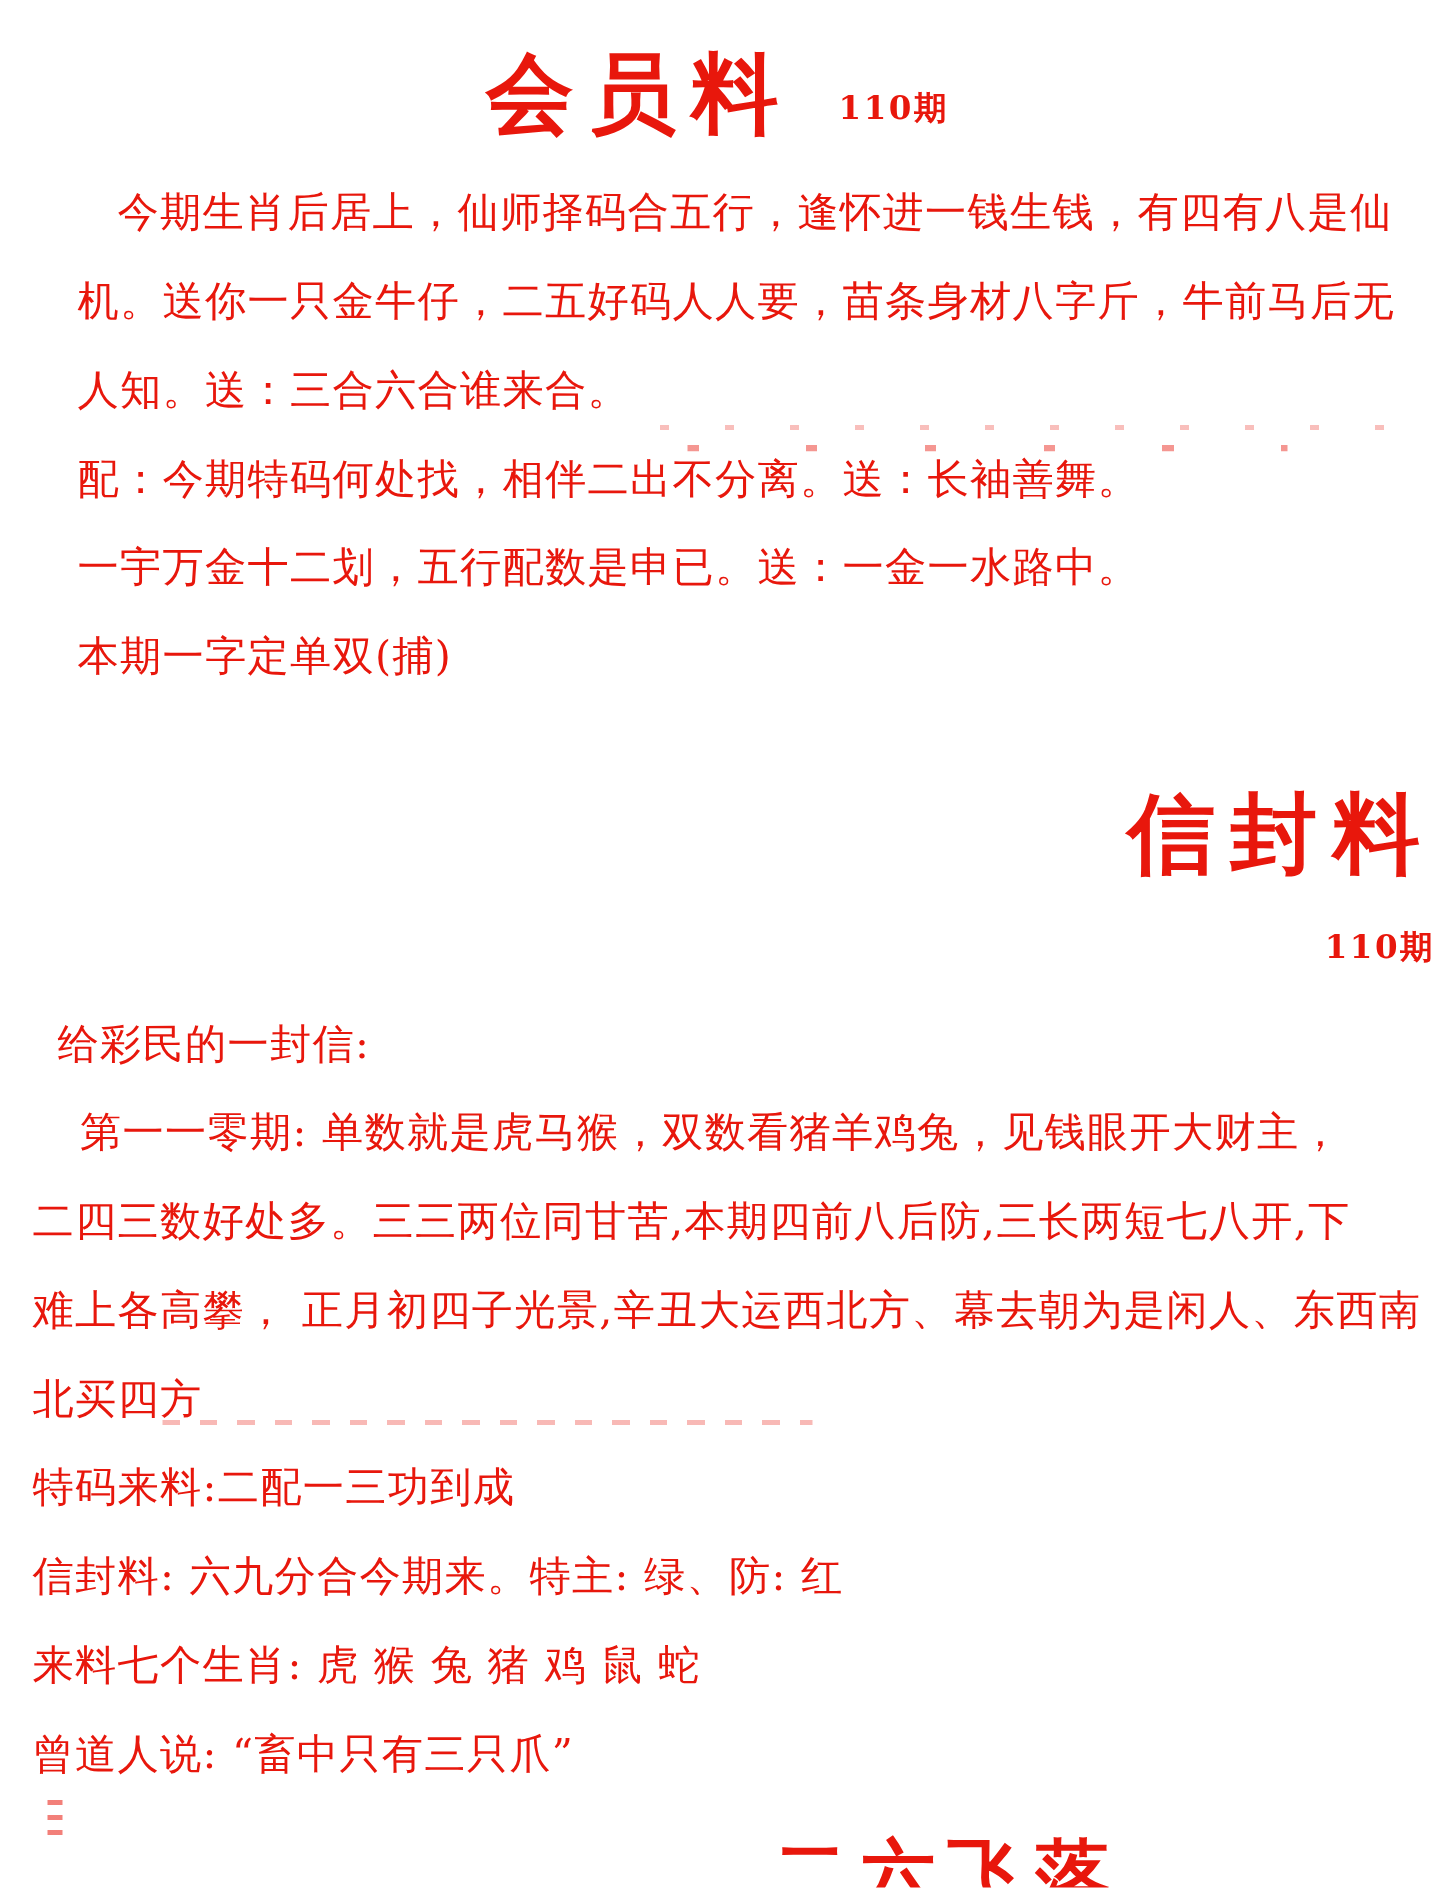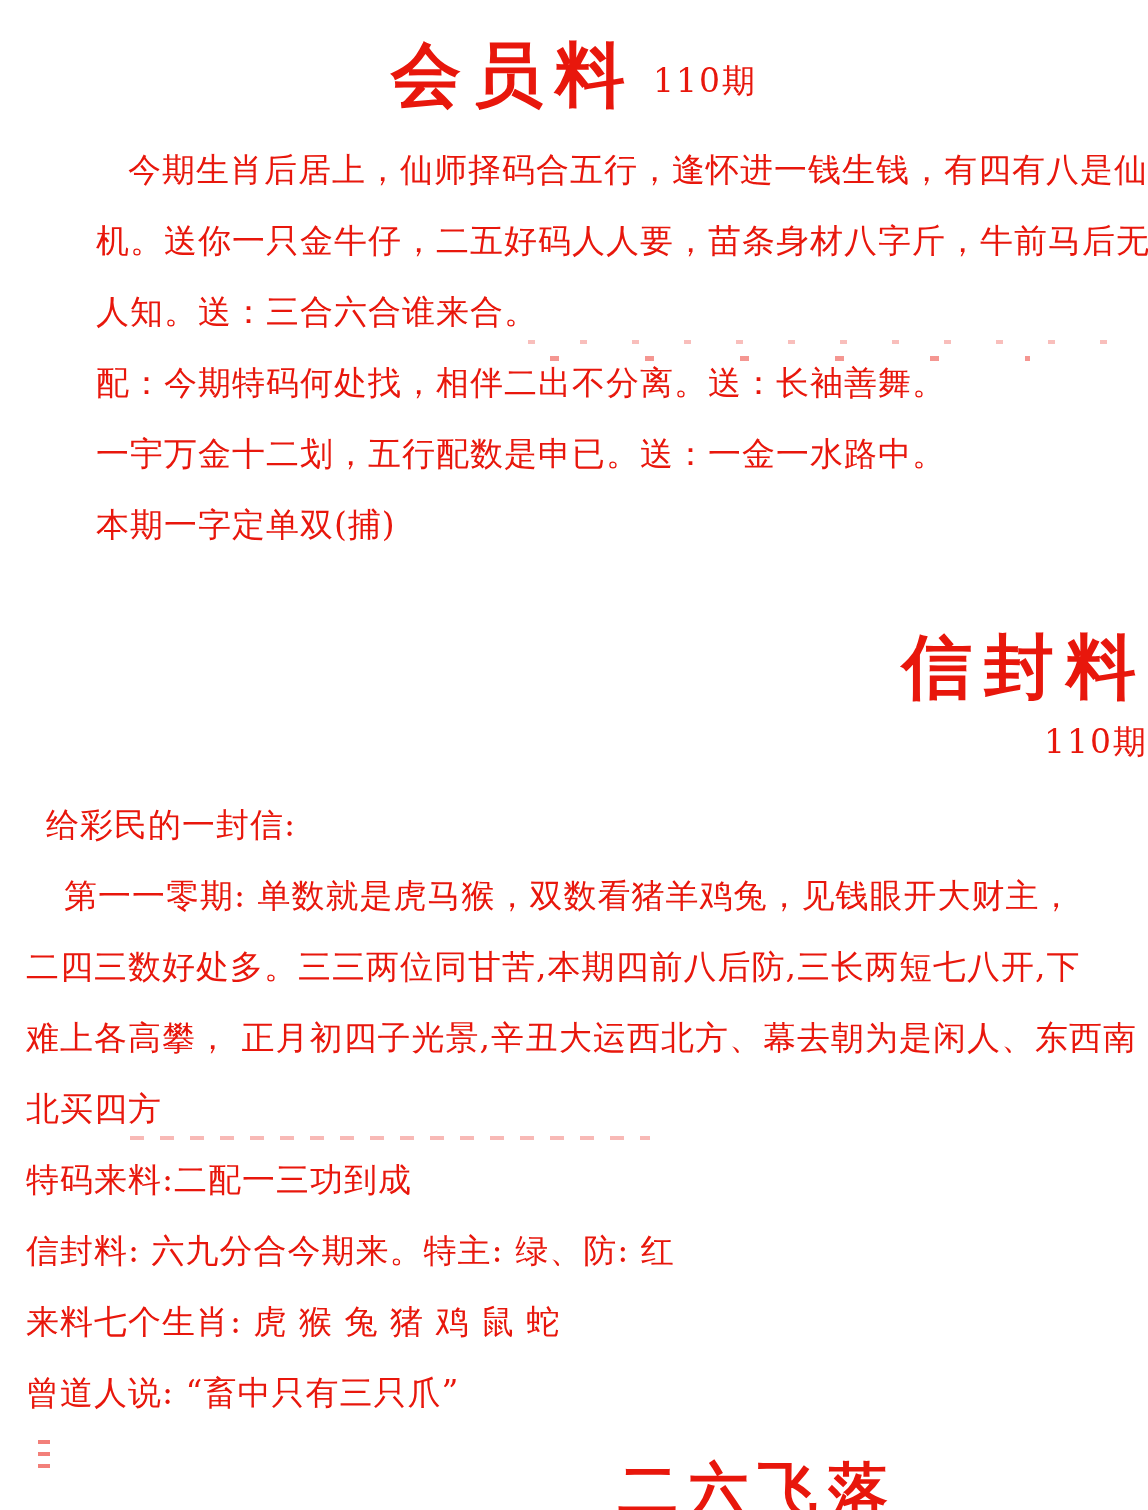--- a/index.html
+++ b/index.html
@@ -11,46 +11,46 @@
     color: #e8170c;
     font-family: "DejaVu Serif", serif;
     overflow: hidden;
   }
 
   
   .sec-header {
     display: flex;
     justify-content: center;
     align-items: flex-end;
-    gap: 16px;
+    gap: 36px;
     white-space: nowrap;
   }
   .sec-header .sec-title {
     margin: 0;
     font-size: 70px;
     line-height: 74px;
     font-weight: bold;
     letter-spacing: 12px;
   }
   .sec-header .sec-issue {
-    font-size: 33px;
-    font-weight: normal;
+    font-size: 26px;
+    font-weight: bold;
     padding-bottom: 8px;
     letter-spacing: 2px;
   }
   .member-header { padding-top: 38px; }
   .envelope-header { padding-top: 70px; flex-direction: column; }
 
   
   .para { margin: 0; }
   .member-para { margin-top: 22px; }
   .line {
     font-size: 33px;
     line-height: 71px;
-    padding-left: 96px;
+    padding-left: 62px;
     letter-spacing: 1px;
     white-space: nowrap;
     font-weight: 500;
   }
   .line.first-indent { text-indent: 32px; }
   .envelope-intro {
     font-size: 33px;
     line-height: 71px;
     padding-left: 46px;
     letter-spacing: 1px;

